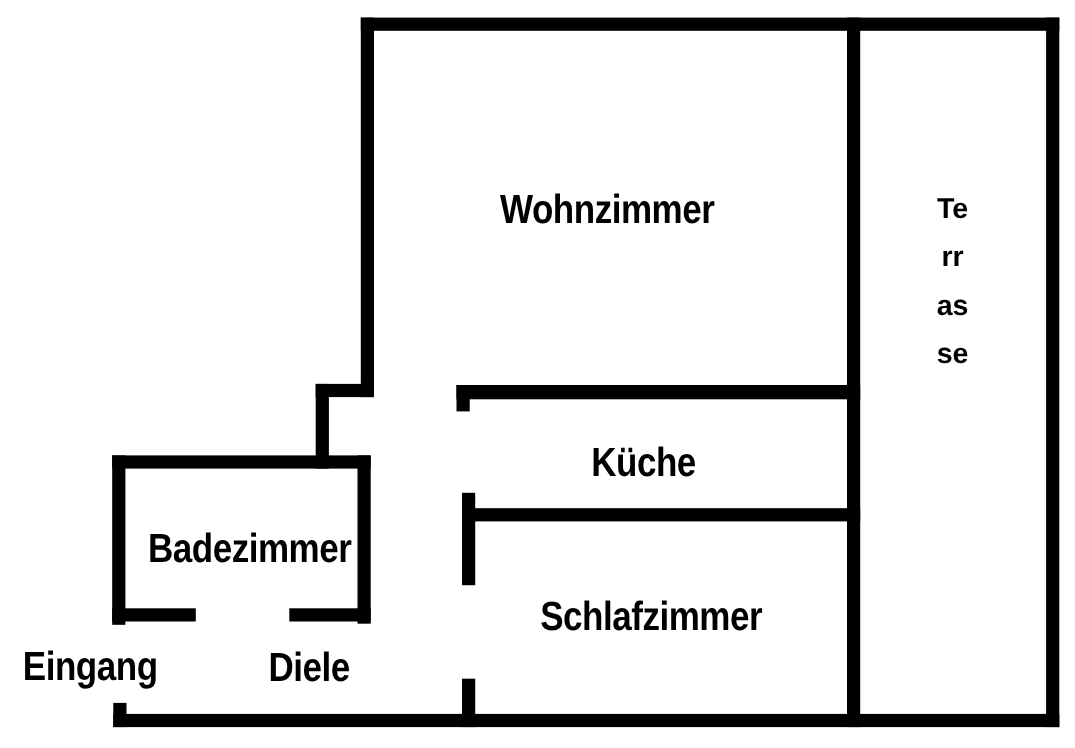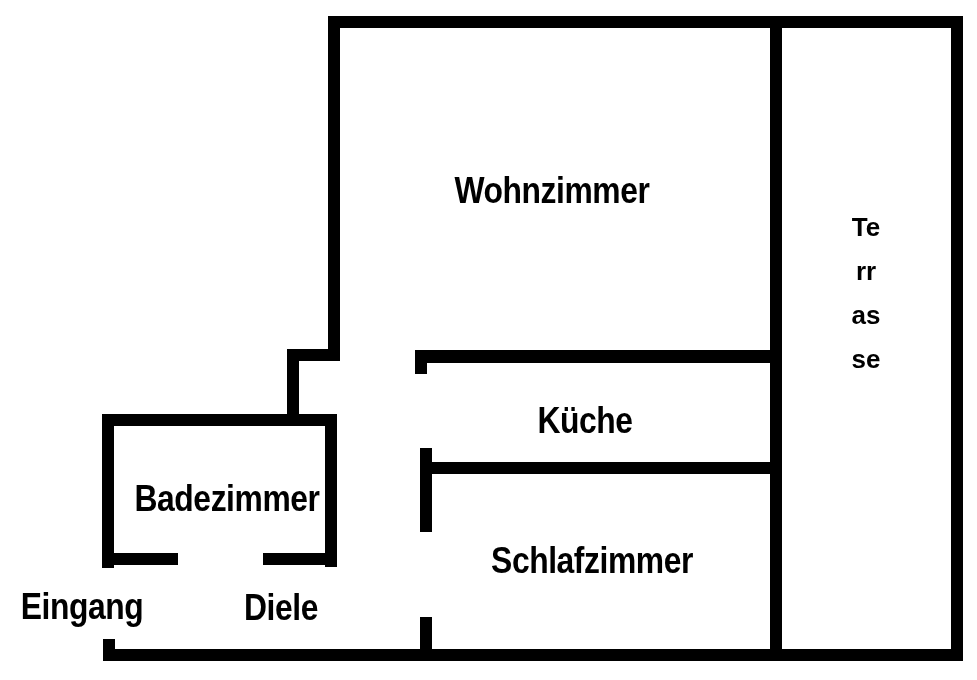--- a/index.html
+++ b/index.html
@@ -32,21 +32,20 @@
   }
   .room-label.vertical {
     transform: translateX(-50%);
     font-size: 26px;
     letter-spacing: 0;
     white-space: normal;
     word-break: break-all;
     width: 30px;
     text-align: center;
     line-height: 44px;
-    margin-top: 38px;
   }
 </style>
 </head>
 <body>
 
 <div class="plan">
 
   <div class="wall" style="left:328px; top:16px; width:635px; height:12px;"></div>
   <div class="wall" style="left:951px; top:16px; width:12px; height:645px;"></div>
   <div class="wall" style="left:103px; top:649px; width:860px; height:12px;"></div>

